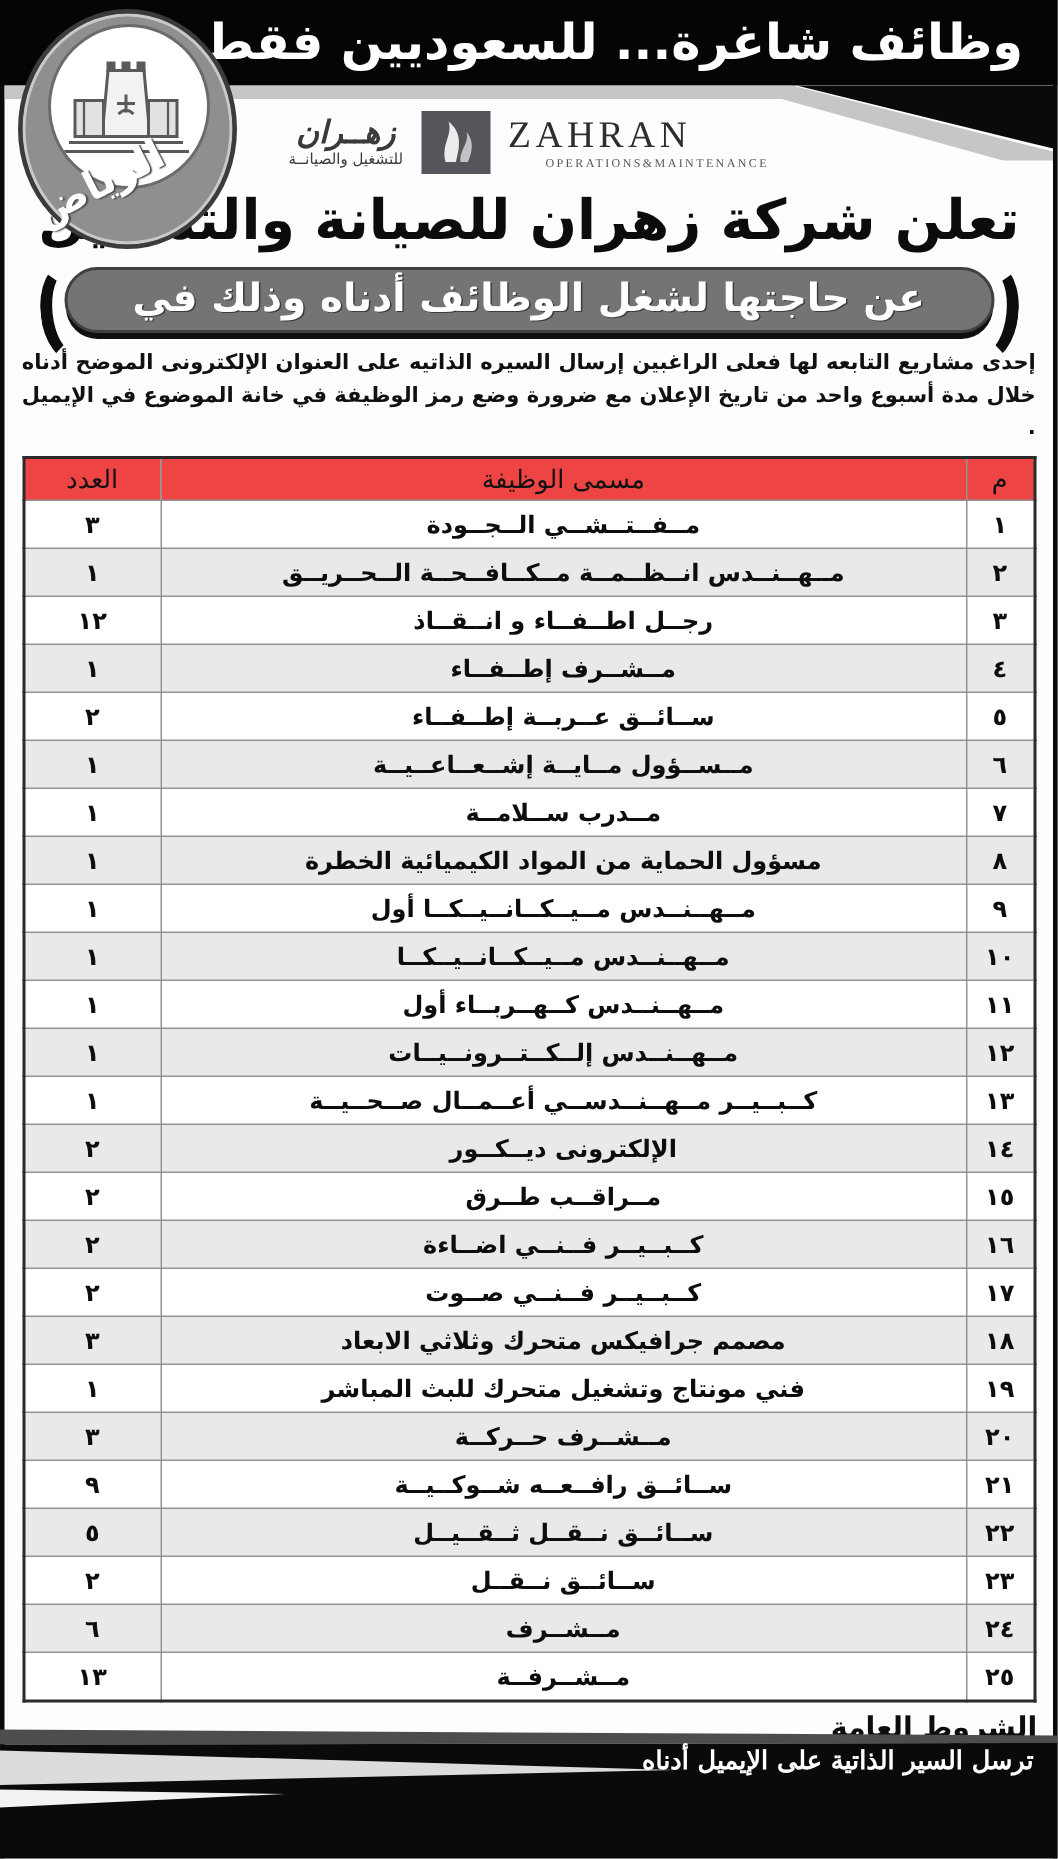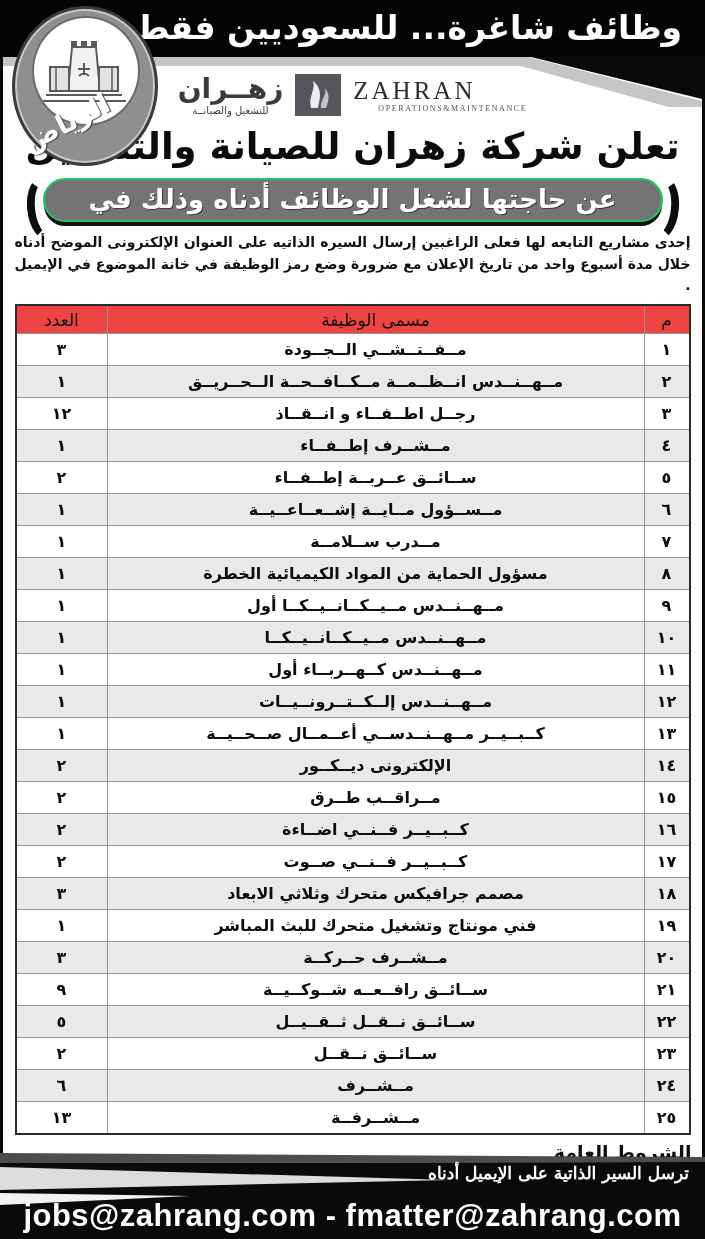--- a/index.html
+++ b/index.html
@@ -16,31 +16,31 @@
 
   
   .riyadh-logo{position:absolute;left:12px;top:6px;width:146px;height:160px;z-index:9;}
   .riyadh-outer{position:absolute;inset:0;border-radius:50%;background:#8f8f8f;border:3px solid #3b3b3b;box-shadow:inset 0 0 0 2px #c9c9c9;}
   .riyadh-inner{position:absolute;top:10px;left:20px;width:104px;height:106px;border-radius:50%;background:#fff;border:2px solid #6b6b6b;overflow:hidden;}
   .riyadh-name{position:absolute;left:8px;bottom:28px;transform:rotate(-27deg);color:#fff;font-weight:bold;font-size:27px;text-shadow:1px 1px 1px #4a4a4a;}
 
   
   .zahran{display:flex;direction:ltr;justify-content:center;align-items:center;gap:12px;padding-top:12px;height:52px;}
   .zahran-ar{text-align:center;direction:rtl;color:#3a3a3a;line-height:1;}
-  .zahran-ar .big{font-size:28px;font-weight:bold;letter-spacing:1px;}
+  .zahran-ar .big{font-size:21px;font-weight:bold;letter-spacing:1px;font-style:italic;}
   .zahran-ar .small{font-size:10px;margin-top:3px;}
   .zahran-icon{width:46px;height:42px;background:#55555c;display:flex;align-items:center;justify-content:center;}
   .zahran-en{direction:ltr;color:#2e2e2e;line-height:1;font-family:Liberation Serif, serif;}
   .zahran-en .big{font-size:25px;letter-spacing:3px;}
   .zahran-en .small{font-size:8px;letter-spacing:1.6px;color:#555;margin-top:2px;padding-left:25px;}
 
   
   .main-title{direction:rtl;text-align:center;font-size:37px;font-weight:bold;color:#0c0c0c;margin-top:4px;letter-spacing:-1px;}
   .pill-wrap{position:relative;width:620px;margin:10px auto 0;height:44px;}
-  .pill{position:relative;height:40px;background:#747474;border:2px solid #22c55e;border-radius:22px;
+  .pill{position:relative;height:40px;background:#747474;border:2px solid #404040;border-radius:22px;
     box-shadow:0 5px 0 -1px #101010;direction:rtl;text-align:center;line-height:38px;color:#fff;
     font-size:26px;font-weight:bold;text-shadow:1px 1px 0 #3c3c3c;}
   .pill-wrap::before,.pill-wrap::after{content:"";position:absolute;top:-3px;width:24px;height:52px;border:7px solid transparent;border-radius:50%;}
   .pill-wrap::before{left:-16px;border-left:8px solid #0d0d0d;transform:rotate(-6deg);}
   .pill-wrap::after{right:-16px;border-right:8px solid #0d0d0d;transform:rotate(6deg);}
   .intro{direction:rtl;width:676px;margin:10px auto 0;font-size:14px;font-weight:bold;color:#111;
     text-align:justify;line-height:1.55;}
 
   
   table.jobs{direction:rtl;width:676px;margin:7px auto 0;border-collapse:collapse;border:2px solid #2b2b2b;}
@@ -252,21 +252,20 @@
     </div>
 
     <div class="footer">
       <svg width="705" height="92" viewBox="0 0 705 92" preserveAspectRatio="none">
         <polygon points="0,6 705,10 705,15 0,16" fill="#4d4d4d"></polygon>
         <polygon points="0,16 705,15 705,92 0,92" fill="#0a0a0a"></polygon>
         <polygon points="0,20 450,33 0,43" fill="#dcdcdc"></polygon>
         <polygon points="0,46 190,49 0,58" fill="#f2f2f2"></polygon>
       </svg>
       <div class="footer-note">ترسل السير الذاتية على الإيميل أدناه</div>
-      <div class="footer-emails">jobs@zahrang.com - fmatter@zahrang.com</div>
     </div>
   </div>
 
   <div class="riyadh-logo">
     <div class="riyadh-outer"></div>
     <div class="riyadh-inner">
       <svg width="100" height="102" viewBox="0 0 100 100">
         <polygon points="38,28 62,28 66,72 34,72" fill="#f2f2f2" stroke="#5a5a5a" stroke-width="2"></polygon>
         <rect x="37" y="22" width="6" height="7" fill="#5a5a5a"></rect>
         <rect x="47" y="22" width="6" height="7" fill="#5a5a5a"></rect>

